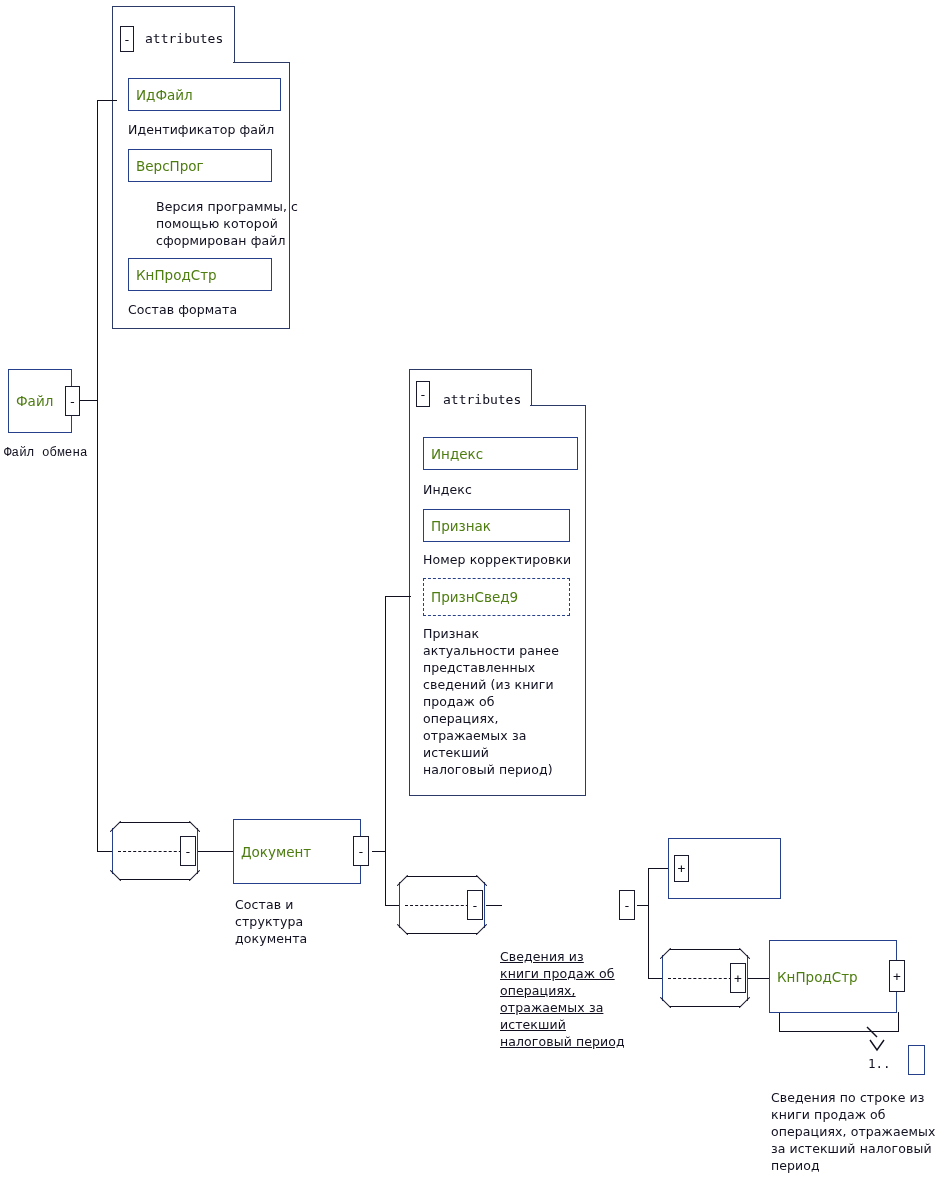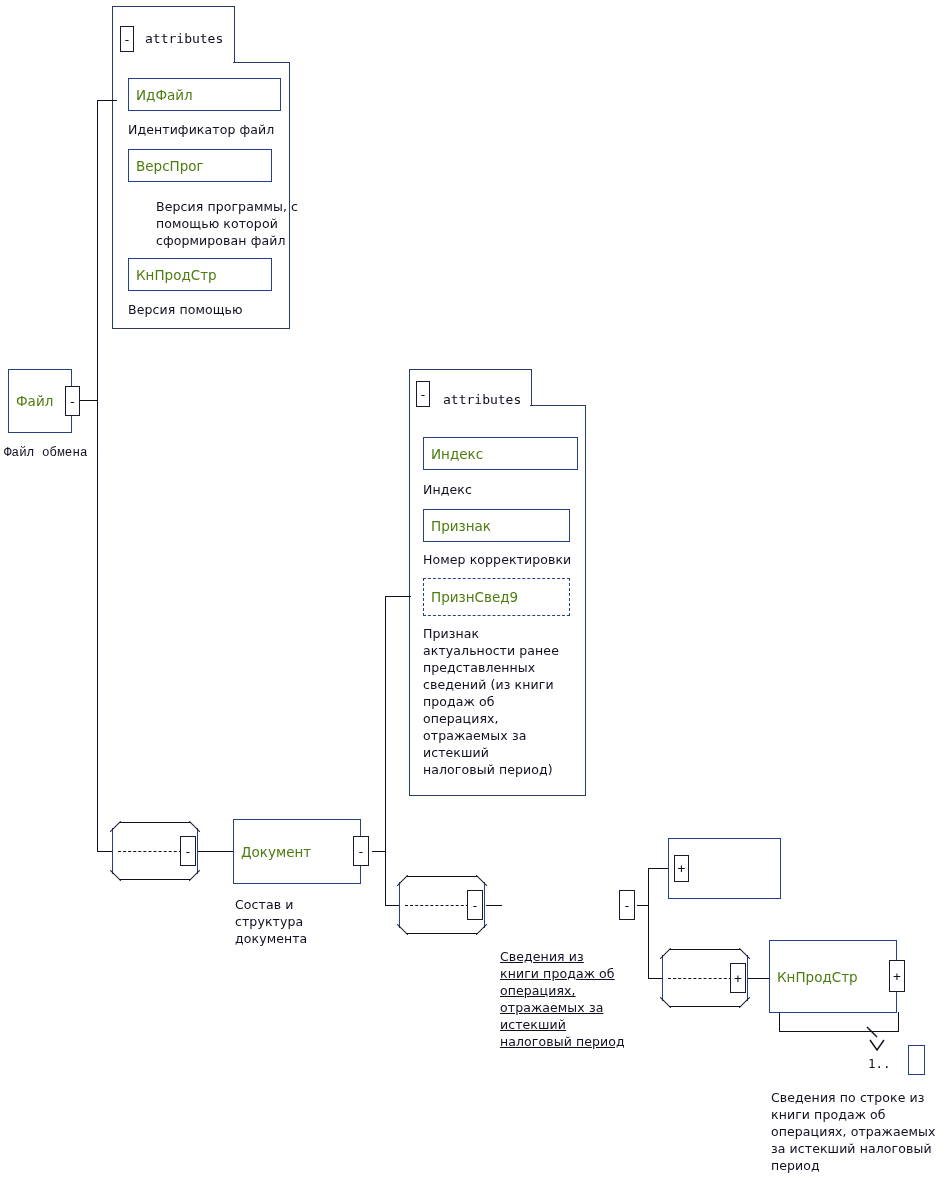--- a/index.html
+++ b/index.html
@@ -227,21 +227,21 @@
   <div class="elem-box" style="left:128px; top:149px; width:144px; height:33px;">
     <span class="elem-label">ВерсПрог</span>
   </div>
   <div class="caption" style="left:128px; top:198px; width:162px;margin-left:28px;">Версия программы, с
 помощью которой
 сформирован файл</div>
 
   <div class="elem-box" style="left:128px; top:258px; width:144px; height:33px;">
     <span class="elem-label">КнПродСтр</span>
   </div>
-  <div class="caption" style="left:128px; top:301px; width:160px;">Версия помощью</div>
+  <div class="caption" style="left:128px; top:301px; width:160px;">Состав формата</div>
 
   <div class="elem-box" style="left:8px; top:369px; width:64px; height:64px;">
     <span class="elem-label">Файл</span>
   </div>
   <div class="toggle" style="left:65px; top:386px; width:15px; height:30px;">-</div>
   <div class="caption" style="left:4px; top:445px; width:120px;font-family:Liberation Mono, monospace;">Файл обмена</div>
 
   <div class="attr-panel" style="left:409px; top:369px; width:177px; height:427px;">
     <div class="panel-head" style="left:0; top:0; width:123px; height:38px;"></div>
     <div class="panel-body" style="left:0; top:36px; width:177px; height:391px;"></div>

